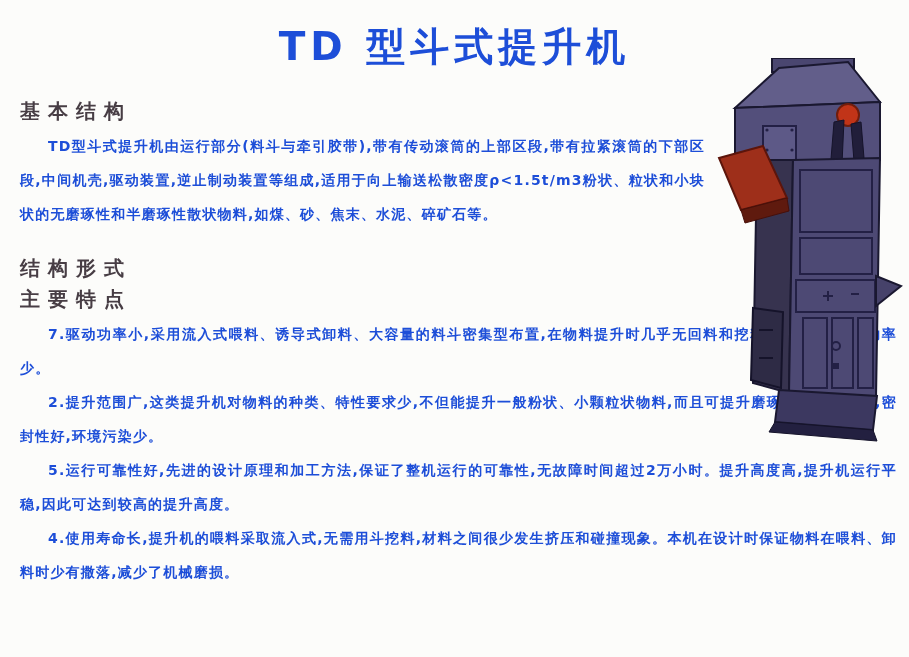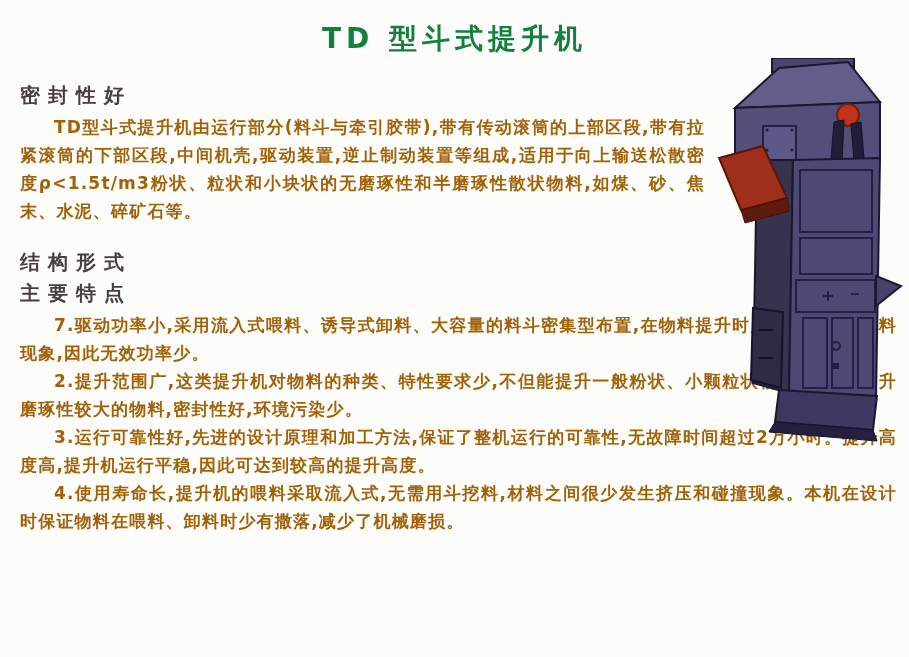--- a/index.html
+++ b/index.html
@@ -7,70 +7,70 @@
     width:909px;height:657px;
     background:#fcfcfa;
     position:relative;
     overflow:hidden;
     font-family:"DejaVu Sans","Liberation Sans",sans-serif;
   }
   .doc{position:absolute;inset:0;}
   .page-title{
     margin:20px 0 6px 0;
     text-align:center;
-    font-size:28px;
+    font-size:39px;
     font-weight:bold;
     letter-spacing:5px;
-    color:#15803d;
+    color:#1d4ed8;
   }
   h2.sec-head{
     margin:24px 0 4px 20px;
     font-size:20px;
     font-weight:bold;
     letter-spacing:8px;
     color:#473d44;
   }
   h2.sec-head.gap-after{}
   h2.sec-head.tight-top{margin-top:0;}
   p.para{
     margin:0 0 0 20px;
-    font-size:17px;
+    font-size:14px;
     font-weight:600;
-    line-height:28px;
+    line-height:34px;
     letter-spacing:1.2px;
-    color:#a16207;
+    color:#1d4ed8;
     text-align:justify;
     text-indent:2em;
   }
   p.para.narrow{width:685px;}
   p.para.wide{width:877px;}
   .machine{
     position:absolute;
     left:705px;top:58px;
     width:200px;height:395px;
   }
 </style>
 </head>
 <body>
 
 <div class="doc">
 
   <h1 class="page-title">TD 型斗式提升机</h1>
 
   <div class="text-column">
 
-    <h2 class="sec-head">密封性好</h2>
+    <h2 class="sec-head">基本结构</h2>
     <p class="para narrow">TD型斗式提升机由运行部分(料斗与牵引胶带),带有传动滚筒的上部区段,带有拉紧滚筒的下部区段,中间机壳,驱动装置,逆止制动装置等组成,适用于向上输送松散密度ρ&lt;1.5t/m3粉状、粒状和小块状的无磨琢性和半磨琢性散状物料,如煤、砂、焦末、水泥、碎矿石等。</p>
 
     <h2 class="sec-head gap-after">结构形式</h2>
 
     <h2 class="sec-head tight-top">主要特点</h2>
     <p class="para wide">7.驱动功率小,采用流入式喂料、诱导式卸料、大容量的料斗密集型布置,在物料提升时几乎无回料和挖料现象,因此无效功率少。</p>
     <p class="para wide">2.提升范围广,这类提升机对物料的种类、特性要求少,不但能提升一般粉状、小颗粒状物料,而且可提升磨琢性较大的物料,密封性好,环境污染少。</p>
-    <p class="para wide">3.运行可靠性好,先进的设计原理和加工方法,保证了整机运行的可靠性,无故障时间超过2万小时。提升高度高,提升机运行平稳,因此可达到较高的提升高度。</p>
+    <p class="para wide">5.运行可靠性好,先进的设计原理和加工方法,保证了整机运行的可靠性,无故障时间超过2万小时。提升高度高,提升机运行平稳,因此可达到较高的提升高度。</p>
     <p class="para wide">4.使用寿命长,提升机的喂料采取流入式,无需用斗挖料,材料之间很少发生挤压和碰撞现象。本机在设计时保证物料在喂料、卸料时少有撒落,减少了机械磨损。</p>
   </div>
 
   <svg class="machine" viewBox="0 0 200 395" xmlns="http://www.w3.org/2000/svg">
 
     <rect x="67" y="0" width="82" height="14" fill="#4a4670" stroke="#1a1830" stroke-width="2"></rect>
 
     <polygon points="30,50 74,10 143,4 175,44" fill="#625e8a" stroke="#1a1830" stroke-width="2"></polygon>
 
     <polygon points="30,50 175,44 175,102 30,102" fill="#534f7b" stroke="#1a1830" stroke-width="2"></polygon>

